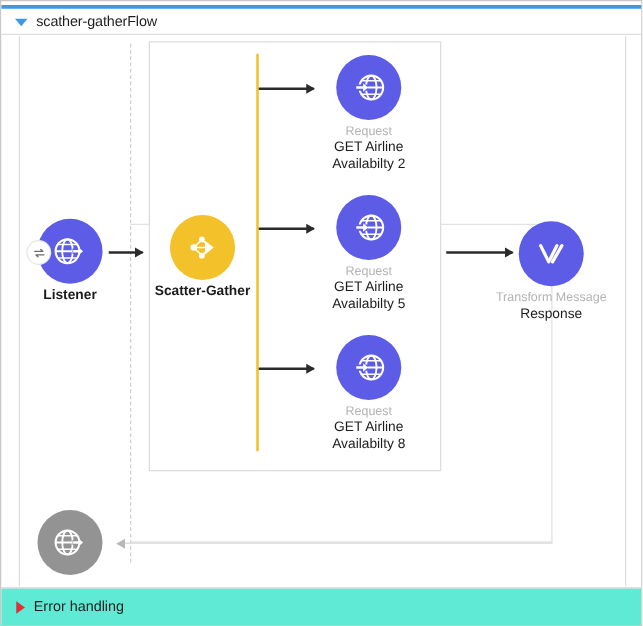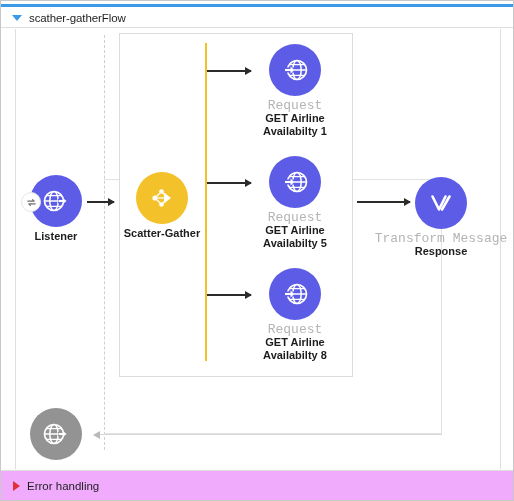--- a/index.html
+++ b/index.html
@@ -76,21 +76,21 @@
   .error-footer {
     position: absolute;
     left: 0px;
     top: 469px;
     width: 512px;
     height: 31px;
     border-top: 1px solid #dedede;
     display: flex;
     align-items: center;
     box-sizing: border-box;
-    background: #f0abfc;
+    background: #5eead4;
   }
   .tri-right {
     width: 0; height: 0;
     margin-left: 12px;
     border-top: 5px solid transparent;
     border-bottom: 5px solid transparent;
     border-left: 7px solid #e0303a;
   }
   .error-label {
     margin-left: 7px;
@@ -166,28 +166,27 @@
 
   .node-labels {
     position: absolute;
     left: -80px;
     top: 29px;
     width: 160px;
     text-align: center;
     line-height: 13px;
   }
   .lbl-muted {
-    font-size: 13px;
+    font-size: 10px;
     color: #b4b4b4;
-    font-family: Liberation Mono, monospace;
   }
   .lbl-main {
     font-size: 11px;
     color: #1c1c1c;
-    font-weight: bold;
+    font-weight: normal;
   }
   .lbl-plain {
     font-size: 11px;
     color: #1c1c1c;
     font-weight: bold;
   }
 
   
   .listener-badge {
     position: absolute;
@@ -315,21 +314,21 @@
         <line x1="9.2" y1="9.6" x2="24.8" y2="9.6" stroke="#ffffff" stroke-width="1.3"></line>
         <line x1="9.2" y1="20.4" x2="24.8" y2="20.4" stroke="#ffffff" stroke-width="1.3"></line>
         <path d="M4 15 L14 15" stroke="#5c5ce6" stroke-width="5"></path>
         <path d="M5 15 L13 15" stroke="#ffffff" stroke-width="2.1"></path>
         <path d="M10.5 11.6 L14.5 15 L10.5 18.4 Z" fill="#ffffff"></path>
       </svg>
     </div>
     <div class="node-labels">
       <div class="lbl-muted">Request</div>
       <div class="lbl-main">GET Airline</div>
-      <div class="lbl-main">Availabilty 1</div>
+      <div class="lbl-main">Availabilty 2</div>
     </div>
   </div>
 
   <div class="node" style="left:294px; top:181px;">
     <div class="node-circle purple">
       <svg width="30" height="30" viewBox="0 0 30 30">
         <circle cx="17" cy="15" r="9.5" fill="none" stroke="#ffffff" stroke-width="1.7"></circle>
         <ellipse cx="17" cy="15" rx="4.2" ry="9.5" fill="none" stroke="#ffffff" stroke-width="1.5"></ellipse>
         <line x1="7.5" y1="15" x2="26.5" y2="15" stroke="#ffffff" stroke-width="1.5"></line>
         <line x1="9.2" y1="9.6" x2="24.8" y2="9.6" stroke="#ffffff" stroke-width="1.3"></line>

